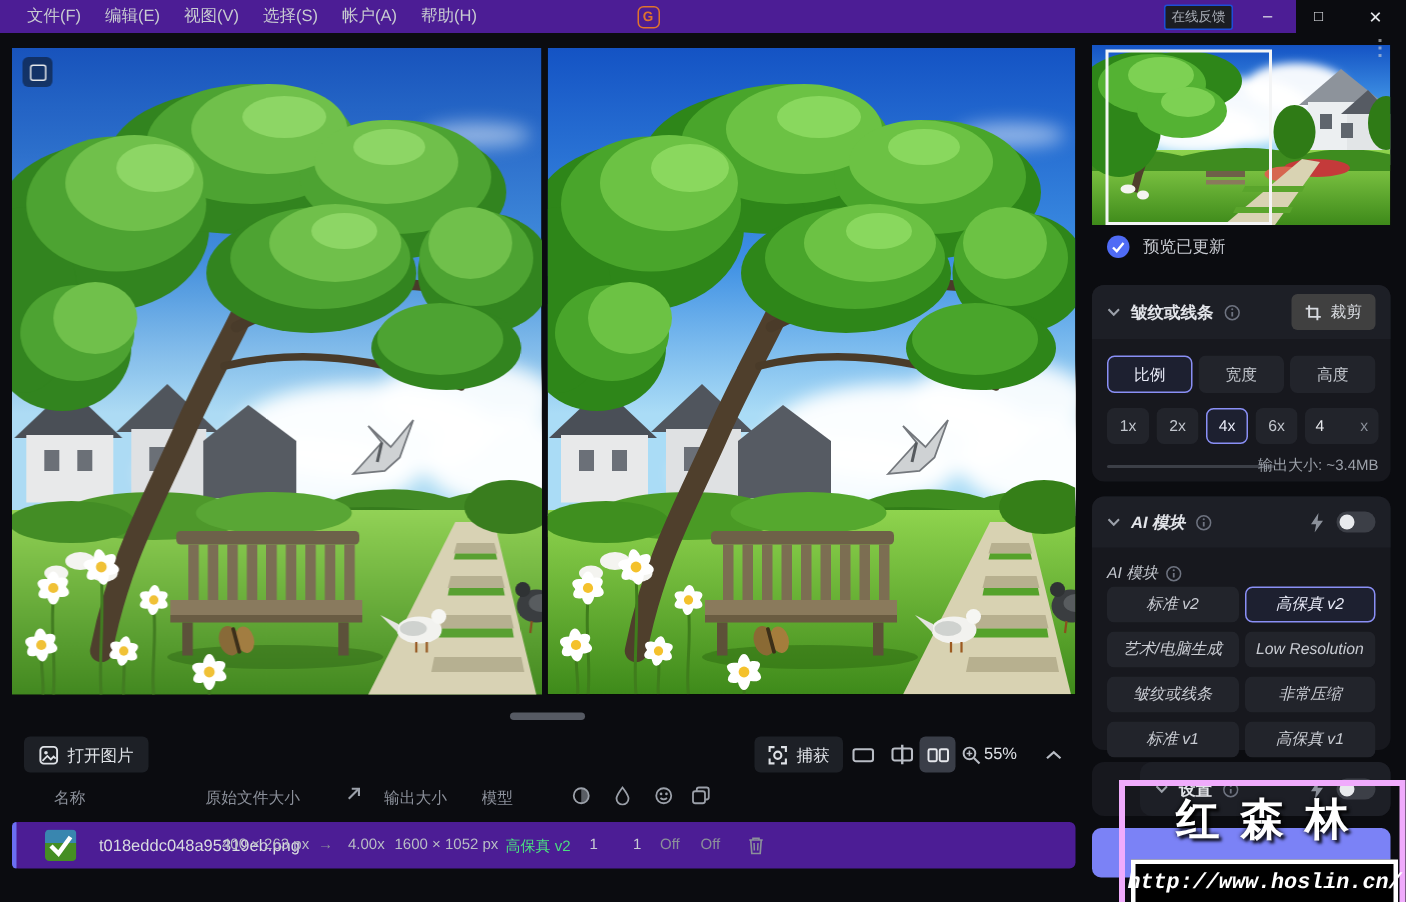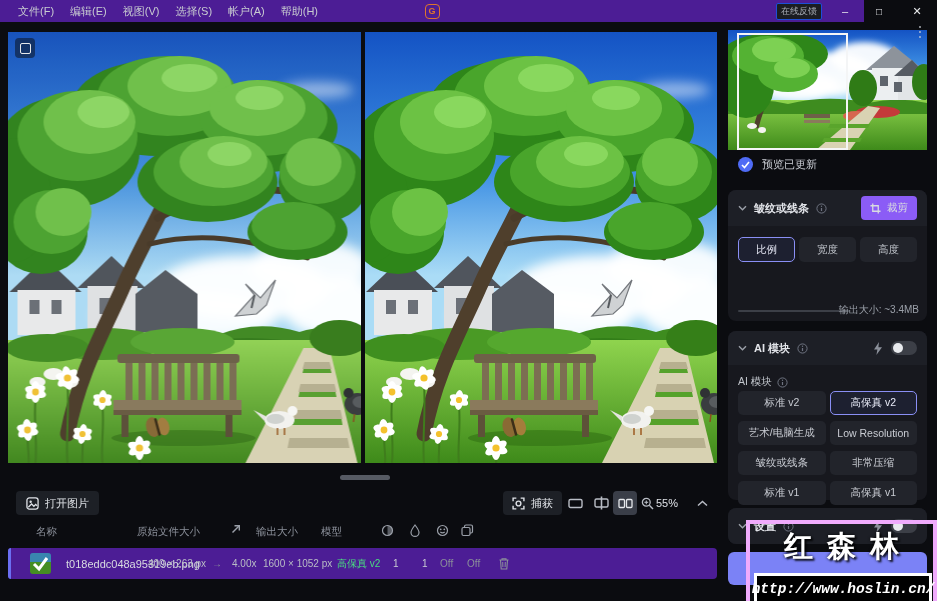--- a/index.html
+++ b/index.html
@@ -53,21 +53,21 @@
     box-shadow:0 5px 0 #cfd2d8,0 10px 0 #cfd2d8;}
   .status-row{position:absolute;left:738px;top:157px;display:flex;gap:9px;align-items:center;
     color:#c9ccd3;font-size:11px;}
   .check-circle{width:15px;height:15px;border-radius:50%;background:#4f6bf5;display:flex;
     align-items:center;justify-content:center;}
   .panel{position:absolute;left:728px;width:199px;background:#17181e;border-radius:8px;}
   .panel-header{height:36px;background:#1d1f26;border-radius:8px 8px 0 0;display:flex;
     align-items:center;padding:0 10px;gap:7px;color:#e2e4e9;}
   .panel-title{font-size:11px;font-weight:bold;}
   .hdr-right{margin-left:auto;display:flex;align-items:center;gap:8px;}
-  .crop-btn{height:24px;padding:0 9px;background:#8b5cf6;border-radius:4px;display:flex;gap:6px;
+  .crop-btn{height:24px;padding:0 9px;background:#404040;border-radius:4px;display:flex;gap:6px;
     align-items:center;font-size:10.5px;color:#d8dbe0;}
   .toggle{width:26px;height:14px;border-radius:7px;background:#3c3f47;position:relative;}
   .toggle .knob{position:absolute;left:2px;top:2px;width:10px;height:10px;border-radius:50%;background:#e8eaed;}
   .tabs{position:absolute;left:10px;top:47px;display:flex;gap:4px;text-align:center;}
   .tab{width:57px;height:25px;background:#22242b;border:1.5px solid transparent;border-radius:5px;
     display:flex;align-items:center;justify-content:center;font-size:10.5px;color:#c2c6cd;box-sizing:border-box;}
   .tab.sel{border-color:#8a8ff5;background:#1d2030;color:#e9ebf8;}
   .scales{position:absolute;left:10px;top:82px;display:flex;gap:5px;}
   .scale-btn{width:28px;height:24px;background:#22242b;border:1.5px solid transparent;border-radius:5px;
     display:flex;align-items:center;justify-content:center;font-size:10.5px;color:#c2c6cd;box-sizing:border-box;}
@@ -525,25 +525,35 @@
           </svg>
         <span>裁剪</span>
       </div>
     </div>
   </div>
   <div class="tabs">
     <div class="tab sel">比例</div>
     <div class="tab">宽度</div>
     <div class="tab">高度</div>
   </div>
+  <div class="scales">
+    <div class="scale-btn">1x</div>
+    <div class="scale-btn">2x</div>
+    <div class="scale-btn sel">4x</div>
+    <div class="scale-btn">6x</div>
+    <div class="custom-scale">
+      <span>4</span>
+      <span class="suffix">x</span>
+    </div>
+  </div>
   <div class="fs-line"></div>
   <div class="fs-text">输出大小: ~3.4MB</div>
 </div>
 
-<div class="panel" style="top:331px;height:169px;">
+<div class="panel" style="top:331px;height:169px;font-style:italic;">
   <div class="panel-header" style="height:34px;">
     <svg class="ic" width="9" height="6" viewBox="0 0 9 6">
         <polyline points="1,1.2 4.5,4.8 8,1.2" fill="none" stroke="#9ba0a9" stroke-width="1.4"></polyline>
       </svg>
     <span class="panel-title">AI 模块</span>
     <svg class="ic" width="11" height="11" viewBox="0 0 11 11">
         <circle cx="5.5" cy="5.5" r="4.6" fill="none" stroke="#6e7380" stroke-width="1"></circle>
         <line x1="5.5" y1="5" x2="5.5" y2="8" stroke="#6e7380" stroke-width="1.2"></line>
         <circle cx="5.5" cy="3.2" r=".7" fill="#6e7380"></circle>
       </svg>
@@ -570,21 +580,21 @@
     <div class="model-btn">艺术/电脑生成</div>
     <div class="model-btn">Low Resolution</div>
     <div class="model-btn">皱纹或线条</div>
     <div class="model-btn">非常压缩</div>
     <div class="model-btn">标准 v1</div>
     <div class="model-btn">高保真 v1</div>
   </div>
 </div>
 
 <div class="panel" style="top:508px;height:36px;">
-  <div class="panel-header" style="height:36px;border-radius:8px;">
+  <div class="panel-header" style="height:36px;border-radius:8px;margin-left:32px;">
     <svg class="ic" width="9" height="6" viewBox="0 0 9 6">
         <polyline points="1,1.2 4.5,4.8 8,1.2" fill="none" stroke="#9ba0a9" stroke-width="1.4"></polyline>
       </svg>
     <span class="panel-title">设置</span>
     <svg class="ic" width="11" height="11" viewBox="0 0 11 11">
         <circle cx="5.5" cy="5.5" r="4.6" fill="none" stroke="#6e7380" stroke-width="1"></circle>
         <line x1="5.5" y1="5" x2="5.5" y2="8" stroke="#6e7380" stroke-width="1.2"></line>
         <circle cx="5.5" cy="3.2" r=".7" fill="#6e7380"></circle>
       </svg>
     <div class="hdr-right">

